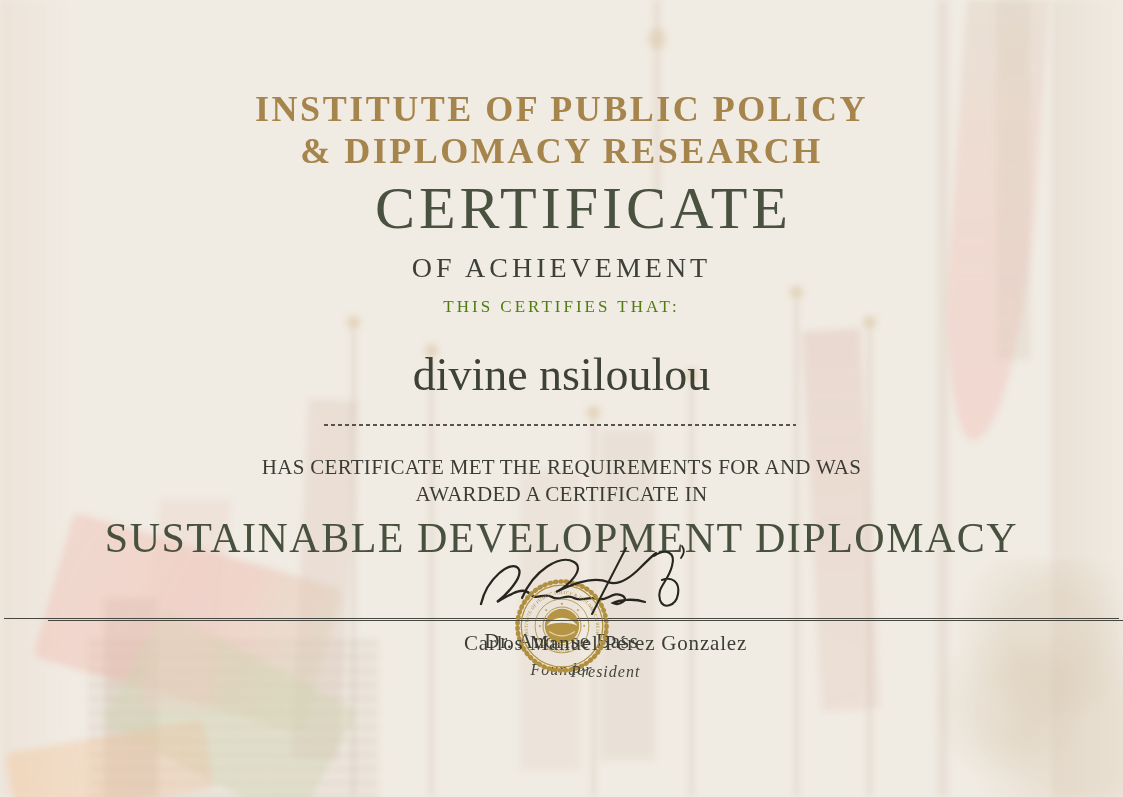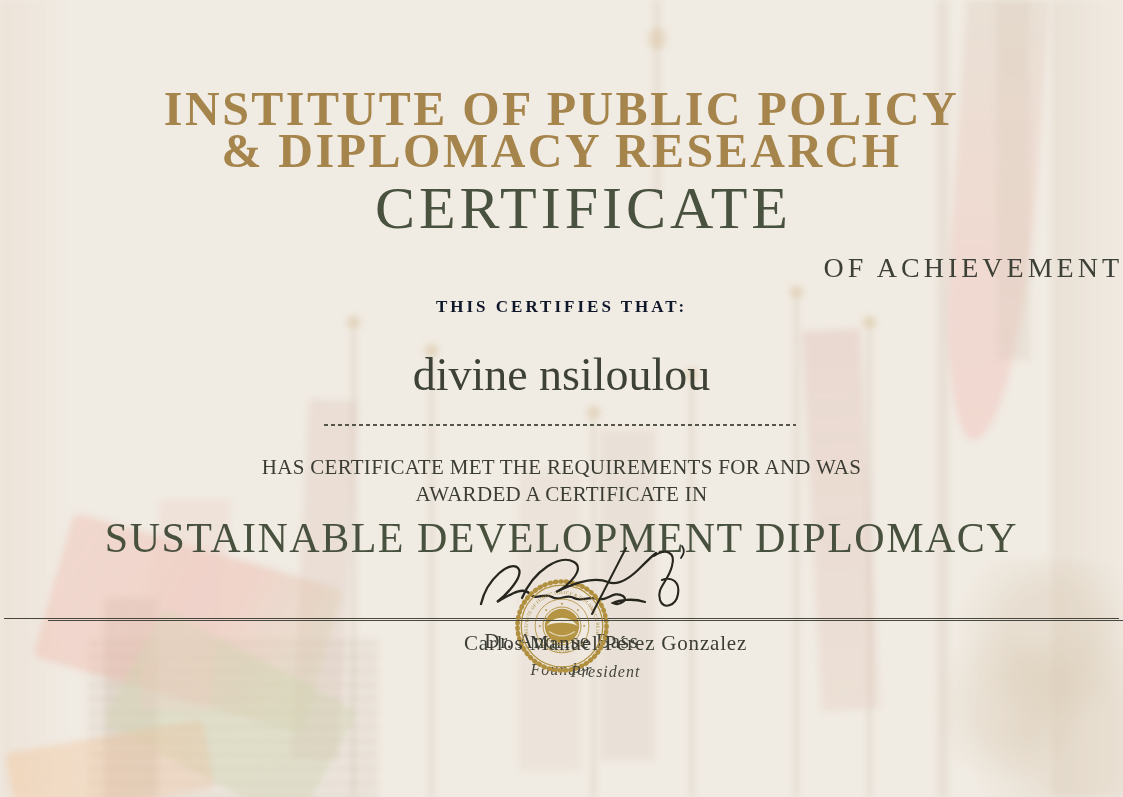--- a/index.html
+++ b/index.html
@@ -47,24 +47,24 @@
   .flag-l4{left:150px;top:500px;width:70px;height:210px;background:rgba(234,192,182,.30);transform:skewX(-6deg);}
   .foliage{left:930px;top:560px;width:200px;height:240px;background:
      radial-gradient(circle at 60% 30%,rgba(196,172,136,.28) 0 20%,transparent 45%),
      radial-gradient(circle at 40% 60%,rgba(196,172,136,.22) 0 18%,transparent 42%),
      radial-gradient(circle at 75% 75%,rgba(196,172,136,.25) 0 22%,transparent 48%);}
   .veil{position:absolute;inset:0;background:rgba(241,236,227,.30);}
 
   
   .content{position:absolute;inset:0;z-index:2;text-align:center;color:#3c3e36;}
   .content > div{position:absolute;left:0;width:100%;}
-  .institute{top:88px;font-size:48px;line-height:42px;letter-spacing:2.5px;color:#a6854d;font-weight:600;text-align:center;}
+  .institute{top:88px;font-size:36px;line-height:42px;letter-spacing:2.5px;color:#a6854d;font-weight:600;text-align:center;}
   .title{top:174px;font-size:60px;letter-spacing:4px;color:#49513f;font-weight:400;padding-left:22px;}
-  .subtitle{top:252px;font-size:28px;letter-spacing:4px;color:#3d4037;text-align:right;}
-  .certifies{top:297px;font-size:17px;letter-spacing:3px;color:#0f172a;font-weight:bold;}
+  .subtitle{top:252px;font-size:28px;letter-spacing:4px;color:#3d4037;}
+  .certifies{top:297px;font-size:17px;letter-spacing:3px;color:#4d7c0f;}
   .recipient{top:348px;font-size:46px;color:#3e4236;}
   .divider{top:424px;left:324px !important;width:472px !important;height:2px;
      background:repeating-linear-gradient(90deg,#55554b 0 4px,transparent 4px 7px);}
   .statement{top:454px;font-size:21px;line-height:27px;letter-spacing:.3px;color:#3b3d34;}
   .course{top:514px;font-size:42px;letter-spacing:1.5px;color:#48503e;font-weight:500;}
   .date{top:726px;font-size:23px;font-family:"DejaVu Sans","Liberation Sans",sans-serif;color:#2e2e2a;}
 
   .sigblock{position:absolute;text-align:center;}
   .sig-left{left:238px;top:556px;width:218px;}
   .sig-right{left:656px;top:542px;width:238px;margin-left:44px;}

